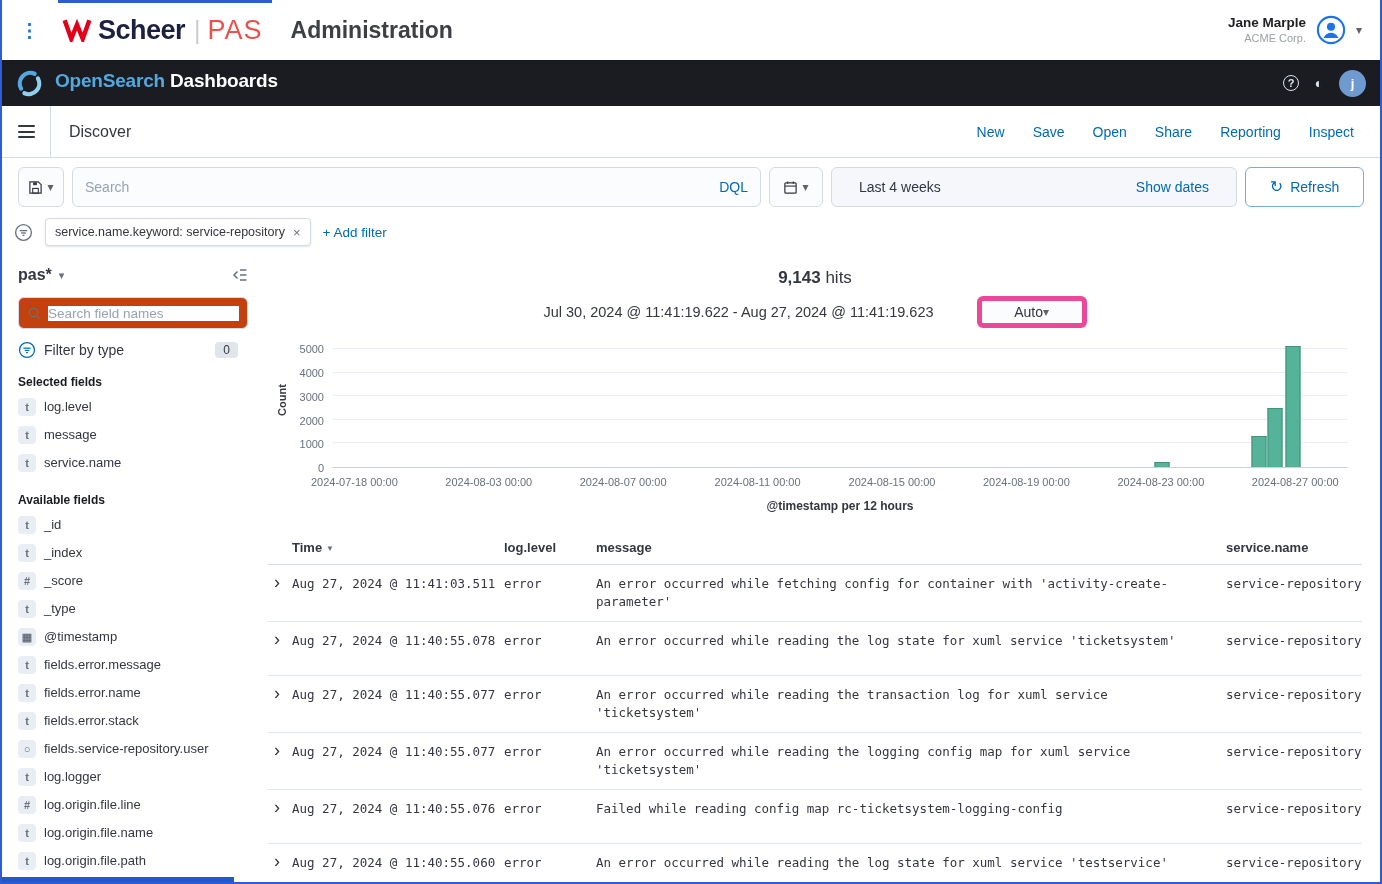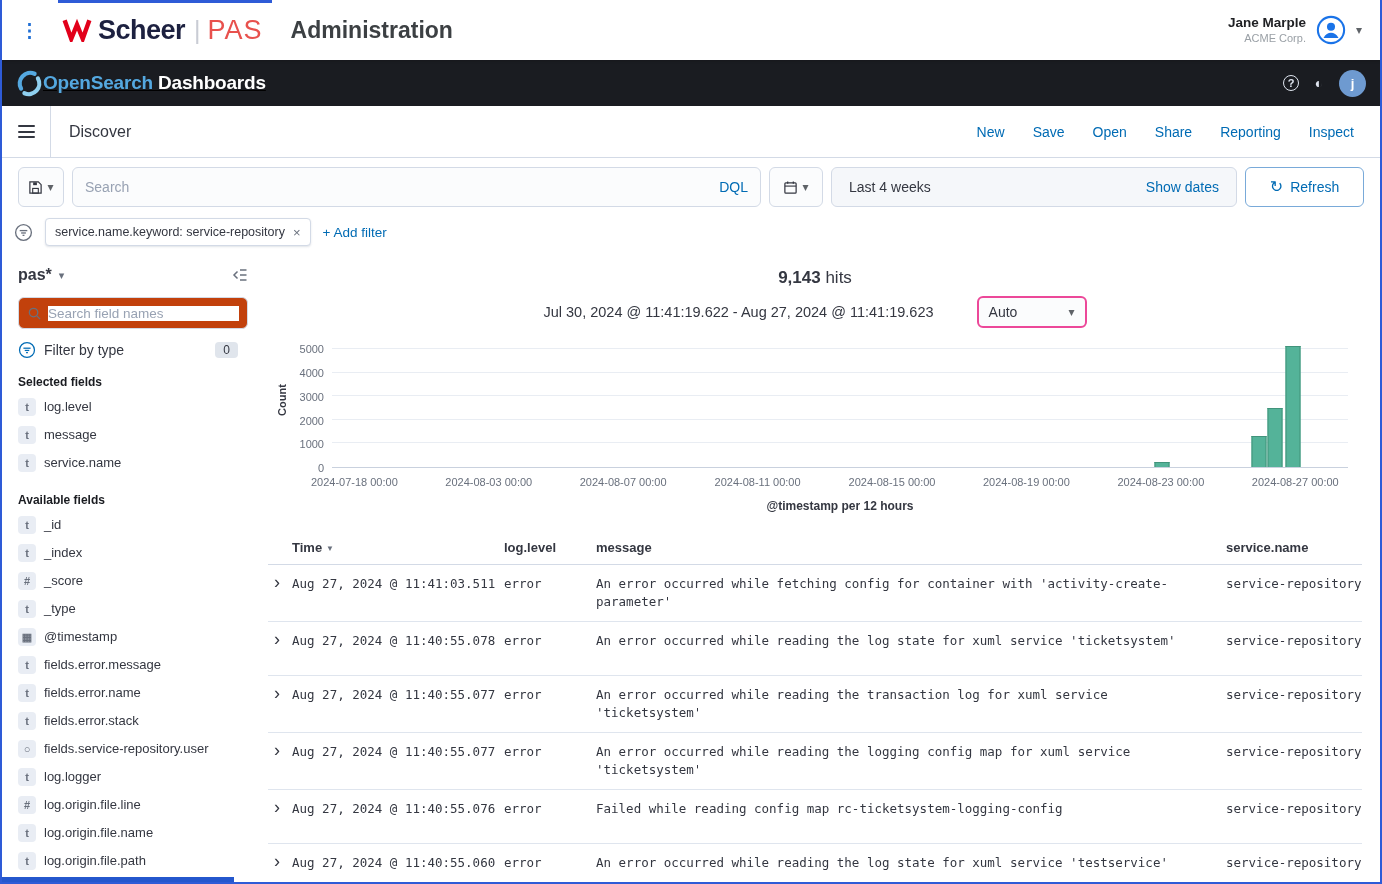--- a/index.html
+++ b/index.html
@@ -19,21 +19,21 @@
   .brand-pas { font-size: 27px; font-weight: 400; color: #e8514d; letter-spacing: 1px; }
   .admin-title { font-size: 23px; color: #3c4043; margin-left: 28px; font-weight: 700; }
   .admin-right { margin-left: auto; display: flex; align-items: center; gap: 10px; }
   .user-text { text-align: right; line-height: 1.25; }
   .user-name { font-size: 13.5px; font-weight: 700; color: #202124; }
   .user-org { font-size: 11px; color: #9aa0a6; }
   .caret { color: #5f6368; font-size: 12px; }
 
   
   .osd-header { height: 46px; flex: 0 0 46px; background: #1a1c21; display: flex; align-items: center; padding: 0 14px; }
-  .osd-brand { display: flex; align-items: center; gap: 0; text-decoration: underline; }
+  .osd-brand { display: flex; align-items: flex-start; gap: 12px; }
   .osd-brand-text { font-size: 19px; font-weight: 700; letter-spacing: -0.2px; }
   .osd-open { color: #54a8e0; }
   .osd-dash { color: #ffffff; }
   .osd-right { margin-left: auto; display: flex; align-items: center; gap: 11px; }
   .osd-icon { color: #dfe5ef; font-size: 14px; width: 18px; height: 18px; display: flex; align-items: center; justify-content: center; cursor: pointer; }
   .help-circle { border: 1.4px solid #dfe5ef; border-radius: 50%; width: 16px; height: 16px; font-size: 11px; font-weight: 700; }
   .osd-avatar { width: 27px; height: 27px; border-radius: 50%; background: #6e9ad0; color: #fff; font-size: 13px; font-weight: 700;
                 display: flex; align-items: center; justify-content: center; cursor: pointer; }
 
   
@@ -49,21 +49,21 @@
   .query-bar { flex: 0 0 58px; display: flex; align-items: center; gap: 8px; padding: 0 16px; background: #fff; }
   .btn-box { height: 40px; border: 1px solid #d3dae6; border-radius: 6px; background: #fbfcfd; display: flex; align-items: center;
              justify-content: center; gap: 4px; cursor: pointer; }
   .saved-query-btn { width: 46px; }
   .date-btn { width: 54px; }
   .search-wrap { flex: 1; height: 40px; border: 1px solid #d3dae6; border-radius: 6px; background: #fbfcfd; display: flex; align-items: center; padding: 0 12px; }
   .search-wrap input { border: none; outline: none; background: transparent; flex: 1; font-size: 14px; color: #343741; font-family: "Liberation Sans", sans-serif; }
   .search-wrap input::placeholder { color: #98a2b3; }
   .dql { color: #006BB4; font-size: 14px; cursor: pointer; }
   .range-box { flex: 0 0 406px; height: 40px; border: 1px solid #d3dae6; border-radius: 6px; background: #f5f7fa;
-               display: flex; align-items: center; padding: 0 17px; }
+               display: flex; align-items: center; padding: 0 27px; }
   .range-value { font-size: 14px; color: #343741; cursor: pointer; }
   .show-dates { margin-left: auto; color: #006BB4; font-size: 14px; cursor: pointer; }
   .refresh-btn { flex: 0 0 119px; height: 40px; border: 1.5px solid #79aad9; border-radius: 6px; background: #fff; color: #006BB4;
                  font-size: 14px; font-weight: 500; display: flex; align-items: center; justify-content: center; gap: 7px; cursor: pointer; }
   .refresh-glyph { font-size: 16px; line-height: 1; }
 
   
   .filter-bar { flex: 0 0 40px; display: flex; align-items: center; gap: 12px; padding: 0 16px 8px 12px; background: #fff; }
   .filter-pill { height: 28px; border: 1px solid #d3dae6; border-radius: 4px; background: #fff; box-shadow: 0 1px 2px rgba(152,162,179,.3);
                  display: flex; align-items: center; padding: 0 9px; font-size: 12.5px; color: #343741; cursor: pointer; }
@@ -93,22 +93,22 @@
                  font-size: 11px; font-weight: 700; display: flex; align-items: center; justify-content: center; }
   .field-name { font-size: 13px; color: #343741; overflow-wrap: anywhere; line-height: 1.25; padding-top: 1px; }
   .sb-scroll { position: absolute; bottom: 0; left: 0; width: 232px; height: 5px; background: #2457cd; }
 
   
   .main { flex: 1; padding: 4px 18px 0 8px; overflow: hidden; }
   .hits-line { text-align: center; margin-top: 8px; font-size: 17px; color: #343741; }
   .hits-value { font-weight: 700; }
   .sub-line { display: flex; align-items: center; justify-content: center; gap: 18px; margin-top: 8px; }
   .time-span { font-size: 14.5px; color: #343741; }
-  .interval-select { width: 110px; height: 32px; border: 2px solid #ec4899; border-radius: 6px; background: #fbfcfd;
-                     display: flex; align-items: center; justify-content: space-between; padding: 0 10px; cursor: pointer; margin-left: 25px; }
+  .interval-select { width: 110px; height: 32px; border: 5px solid #ec4899; border-radius: 6px; background: #fbfcfd;
+                     display: flex; align-items: center; justify-content: center; padding: 0 10px; cursor: pointer; margin-left: 25px; }
   .interval-value { font-size: 14px; color: #343741; }
 
   
   .chart { position: relative; height: 186px; margin-top: 8px; }
   .ylabel-title { position: absolute; left: -2px; top: 58px; transform: rotate(-90deg); font-size: 11px; font-weight: 700; color: #343741; }
   .y-axis { position: absolute; left: 0; top: 4px; height: 128px; width: 56px; }
   .y-label { position: absolute; right: 0; transform: translateY(50%); font-size: 11px; color: #69707d; text-align: center; }
   .plot { position: absolute; left: 64px; right: 14px; top: 4px; height: 128px; border-bottom: 1px solid #c9d1de; }
   .gridline { position: absolute; left: 0; right: 0; height: 1px; background: #e9edf3; }
   .bar { position: absolute; bottom: 0; width: 15px; transform: translateX(-50%); background: #54b399; border: 1px solid #41937b; border-bottom: none; }

